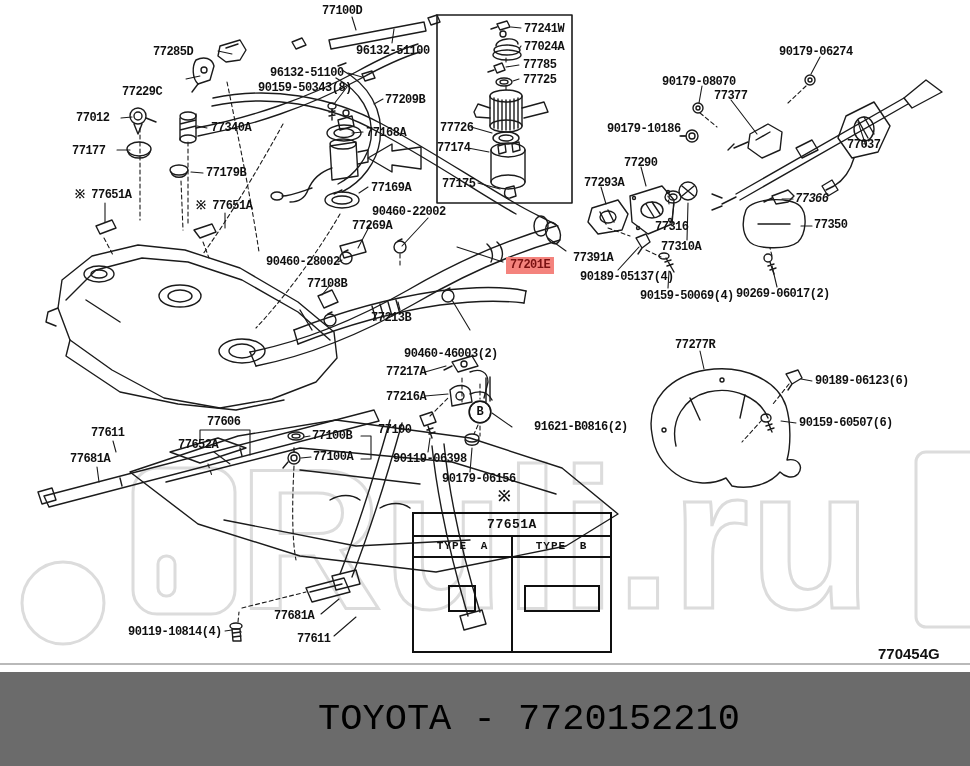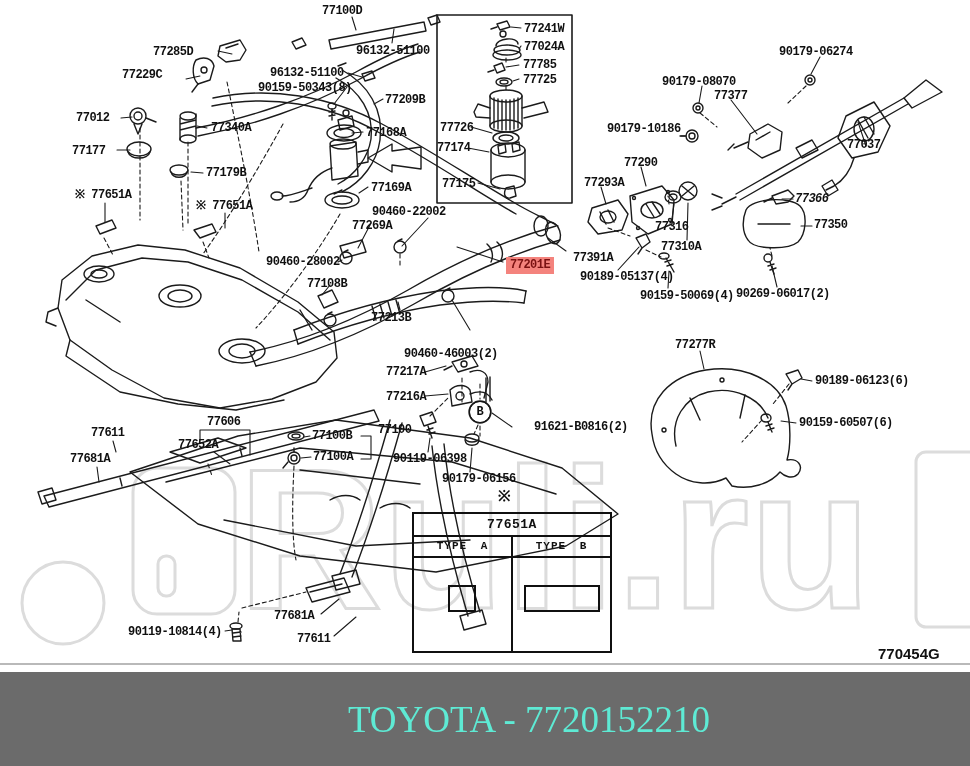--- a/index.html
+++ b/index.html
@@ -24,21 +24,21 @@
   .vt-col.a{border-right:2px solid #101010;}
   .vt-body{position:relative;height:95px;}
   .vt-divider{position:absolute;left:97px;top:0;width:2px;height:95px;background:#101010;}
   .vt-shape-a{position:absolute;left:34px;top:27px;width:24px;height:23px;border:2px solid #101010;}
   .vt-shape-b{position:absolute;left:110px;top:27px;width:72px;height:23px;border:2px solid #101010;}
   .sheet-code{position:absolute;left:878px;top:645px;font-family:"Liberation Sans",sans-serif;
               font-weight:bold;font-size:15px;color:#101010;letter-spacing:0;}
   .pre-footer-line{position:absolute;left:0;top:663px;width:970px;height:2px;background:#b9b9b9;}
   .footer{position:absolute;left:0;top:672px;width:970px;height:94px;background:#6b6b6b;
           display:flex;align-items:center;justify-content:center;gap:80px;padding-left:88px;
-          box-sizing:border-box;font-family:Liberation Serif, serif;color:#5eead4;font-size:37px;}
+          box-sizing:border-box;font-family:Liberation Mono, monospace;color:#000000;font-size:37px;}
 </style>
 </head>
 <body>
 
 <div class="stage">
 
   <svg class="diagram-svg" width="970" height="672" viewBox="0 0 970 672">
 
     <g fill="none" stroke="#dcdcdc" stroke-width="3">
       <circle cx="63" cy="603" r="41"></circle>
@@ -315,21 +315,21 @@
       </g>
     </g>
   </svg>
 
   <div class="labels-layer" id="labels-layer">
       <div class="part-label" style="left: 322px; top: 4px; text-align: center;">77100D</div>
       <div class="part-label" style="left: 153px; top: 45px;">77285D</div>
       <div class="part-label" style="left: 356px; top: 44px;">96132-51100</div>
       <div class="part-label" style="left: 270px; top: 66px;">96132-51100</div>
       <div class="part-label" style="left: 258px; top: 81px;">90159-50343(8)</div>
-      <div class="part-label" style="left: 122px; top: 68px; text-align: center;">77229C</div>
+      <div class="part-label" style="left: 122px; top: 85px; text-align: center;">77229C</div>
       <div class="part-label" style="left: 385px; top: 93px;">77209B</div>
       <div class="part-label" style="left: 76px; top: 111px;">77012</div>
       <div class="part-label" style="left: 211px; top: 121px;">77340A</div>
       <div class="part-label" style="left: 72px; top: 144px;">77177</div>
       <div class="part-label" style="left: 206px; top: 166px;">77179B</div>
       <div class="part-label" style="left: 75px; top: 188px;">※ 77651A</div>
       <div class="part-label" style="left: 196px; top: 199px;">※ 77651A</div>
       <div class="part-label" style="left: 366px; top: 126px;">77168A</div>
       <div class="part-label" style="left: 371px; top: 181px;">77169A</div>
       <div class="part-label" style="left: 372px; top: 205px;">90460-22002</div>

